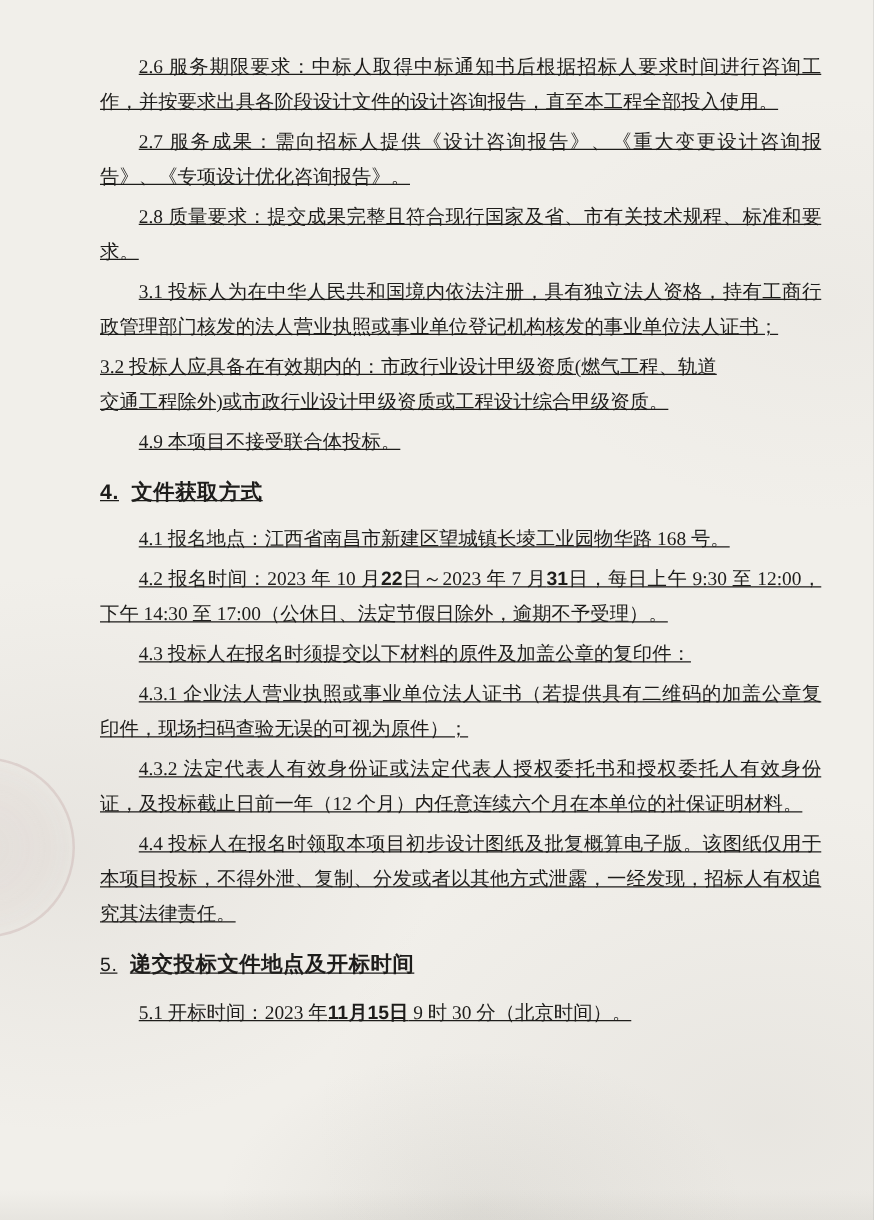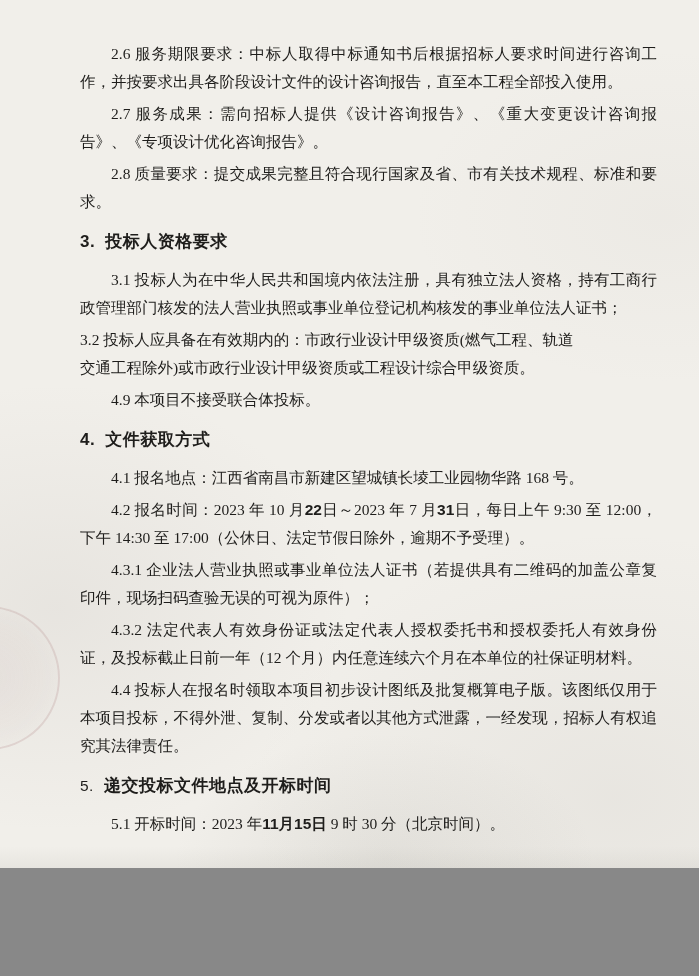--- a/index.html
+++ b/index.html
@@ -1,32 +1,33 @@
 <!DOCTYPE html>
 <html lang="zh"><head>
 <meta charset="utf-8">
 <style>
   html, body { margin: 0; padding: 0; }
   body { background: #888; }
 
   .page {
     position: relative;
     width: 699px;
-    height: 868px;
+    height: 976px;
     margin: 0 auto;
     overflow: hidden;
     color: #1e1d1b;
     font-family: "Liberation Serif", "DejaVu Serif", serif;
     background:
       radial-gradient(ellipse 420px 320px at 8% 70%, rgba(172,165,160,0.14), transparent 70%),
       radial-gradient(ellipse 520px 380px at 88% 92%, rgba(168,163,156,0.12), transparent 70%),
       radial-gradient(ellipse 300px 180px at 55% 99%, rgba(150,148,140,0.14), transparent 70%),
       radial-gradient(ellipse 360px 240px at 95% 25%, rgba(180,175,168,0.08), transparent 70%),
       linear-gradient(to top, rgba(140,138,130,0.10), transparent 2.5%),
       #f1efea;
+    text-decoration: underline;
   }
 
   
   .stamp-bleed {
     position: absolute;
     left: -84px;
     top: 606px;
     width: 140px;
     height: 140px;
     border-radius: 50%;
@@ -84,33 +85,33 @@
 <div class="page">
 
   <div class="stamp-bleed"></div>
 
   <div class="content">
 
     <p>2.6 服务期限要求：中标人取得中标通知书后根据招标人要求时间进行咨询工作，并按要求出具各阶段设计文件的设计咨询报告，直至本工程全部投入使用。</p>
     <p>2.7 服务成果：需向招标人提供《设计咨询报告》、《重大变更设计咨询报告》、《专项设计优化咨询报告》。</p>
     <p>2.8 质量要求：提交成果完整且符合现行国家及省、市有关技术规程、标准和要求。</p>
 
-    <h3 class="sec-heading"><span class="h-num">3.</span><span>投标人资格要求</span></h3>
 
     <p>3.1 投标人为在中华人民共和国境内依法注册，具有独立法人资格，持有工商行政管理部门核发的法人营业执照或事业单位登记机构核发的事业单位法人证书；</p>
     <p class="no-indent">3.2 投标人应具备在有效期内的：市政行业设计甲级资质(燃气工程、轨道
 交通工程除外)或市政行业设计甲级资质或工程设计综合甲级资质。</p>
     <p>4.9 本项目不接受联合体投标。</p>
 
     <h3 class="sec-heading"><span class="h-num">4.</span><span>文件获取方式</span></h3>
 
     <p>4.1 报名地点：江西省南昌市新建区望城镇长堎工业园物华路 168 号。</p>
 
     <p><span>4.2 报名时间：2023 年 10 月</span><span class="fill">22</span><span>日～2023 年 7 月</span><span class="fill">31</span><span>日，每日上午 9:30 至 12:00，下午 14:30 至 17:00（公休日、法定节假日除外，逾期不予受理）。</span></p>
 
+    <p>4.3 投标人在报名时须提交以下材料的原件及加盖公章的复印件：</p>
     <p>4.3.1 企业法人营业执照或事业单位法人证书（若提供具有二维码的加盖公章复印件，现场扫码查验无误的可视为原件）；</p>
     <p>4.3.2 法定代表人有效身份证或法定代表人授权委托书和授权委托人有效身份证，及投标截止日前一年（12 个月）内任意连续六个月在本单位的社保证明材料。</p>
     <p>4.4 投标人在报名时领取本项目初步设计图纸及批复概算电子版。该图纸仅用于本项目投标，不得外泄、复制、分发或者以其他方式泄露，一经发现，招标人有权追究其法律责任。</p>
 
     <h3 class="sec-heading num-light"><span class="h-num">5.</span><span>递交投标文件地点及开标时间</span></h3>
 
     <p><span>5.1 开标时间：2023 年</span><span class="fill">11月15日</span><span> 9 时 30 分（北京时间）。</span></p>
 
   </div>
 </div>

